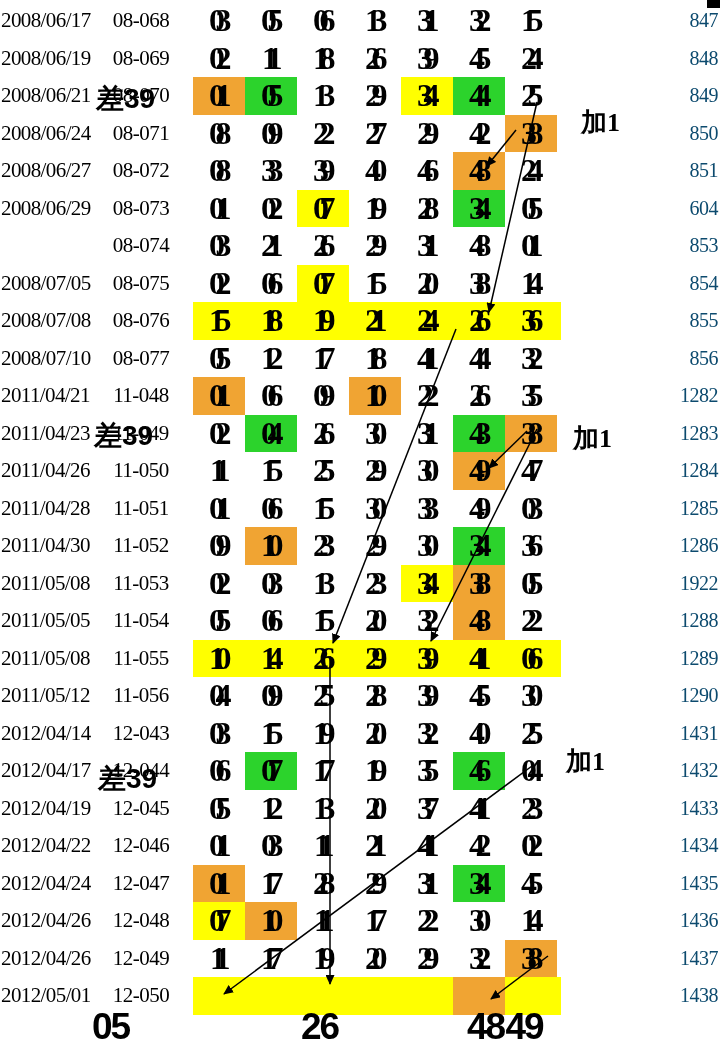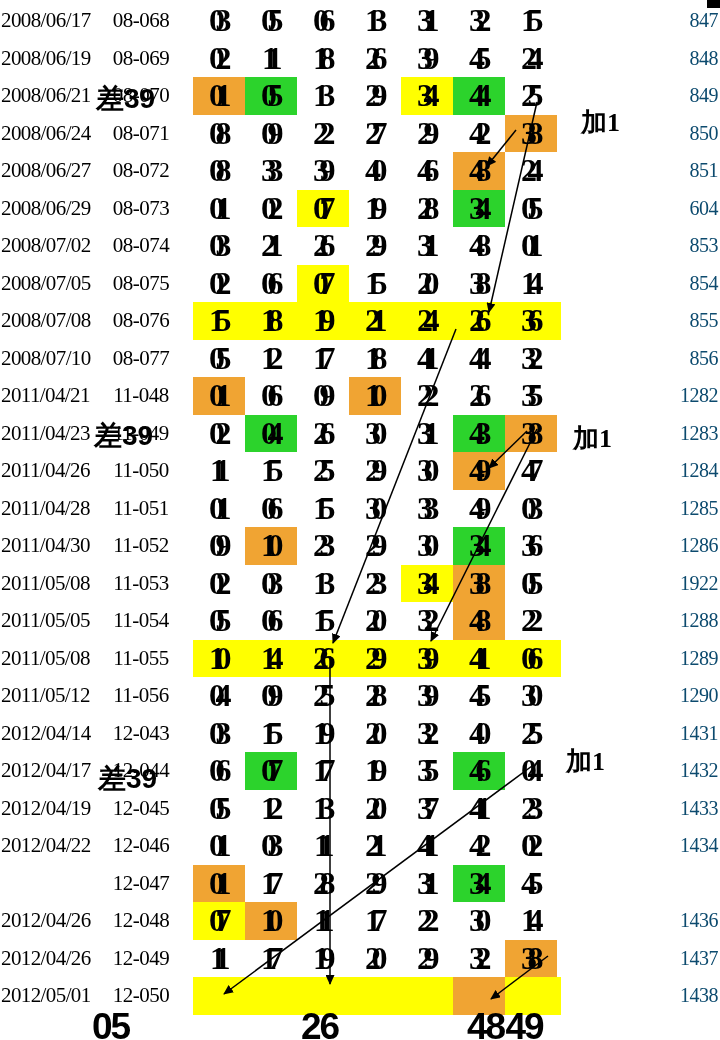--- a/index.html
+++ b/index.html
@@ -94,21 +94,20 @@
         <div class="cell" style="left: 193px;"><span>01</span></div>
         <div class="cell" style="left: 245px;"><span>02</span></div>
         <div class="cell" style="left: 297px; background: rgb(255, 255, 0);"><span>07</span></div>
         <div class="cell" style="left: 349px;"><span>19</span></div>
         <div class="cell" style="left: 401px;"><span>28</span></div>
         <div class="cell" style="left: 453px; background: rgb(44, 211, 44);"><span>34</span></div>
         <div class="cell" style="left: 505px;"><span>05</span></div>
         <div class="seq">604</div>
       </div>
       <div class="trow" style="top: 227px;">
-        <div class="date">2008/07/02</div>
         <div class="issue">08-074</div>
         <div class="cell" style="left: 193px;"><span>03</span></div>
         <div class="cell" style="left: 245px;"><span>21</span></div>
         <div class="cell" style="left: 297px;"><span>26</span></div>
         <div class="cell" style="left: 349px;"><span>29</span></div>
         <div class="cell" style="left: 401px;"><span>31</span></div>
         <div class="cell" style="left: 453px;"><span>48</span></div>
         <div class="cell" style="left: 505px;"><span>01</span></div>
         <div class="seq">853</div>
       </div>
@@ -300,28 +299,30 @@
         <div class="cell" style="left: 193px;"><span>01</span></div>
         <div class="cell" style="left: 245px;"><span>03</span></div>
         <div class="cell" style="left: 297px;"><span>11</span></div>
         <div class="cell" style="left: 349px;"><span>21</span></div>
         <div class="cell" style="left: 401px;"><span>41</span></div>
         <div class="cell" style="left: 453px;"><span>42</span></div>
         <div class="cell" style="left: 505px;"><span>02</span></div>
         <div class="seq">1434</div>
       </div>
       <div class="trow" style="top: 864.5px;">
+        <div class="date">2012/04/24</div>
         <div class="issue">12-047</div>
         <div class="cell" style="left: 193px; background: rgb(240, 164, 51);"><span>01</span></div>
         <div class="cell" style="left: 245px;"><span>17</span></div>
         <div class="cell" style="left: 297px;"><span>28</span></div>
         <div class="cell" style="left: 349px;"><span>29</span></div>
         <div class="cell" style="left: 401px;"><span>31</span></div>
         <div class="cell" style="left: 453px; background: rgb(44, 211, 44);"><span>34</span></div>
         <div class="cell" style="left: 505px;"><span>45</span></div>
+        <div class="seq">1435</div>
       </div>
       <div class="trow" style="top: 902px;">
         <div class="date">2012/04/26</div>
         <div class="issue">12-048</div>
         <div class="cell" style="left: 193px; background: rgb(255, 255, 0);"><span>07</span></div>
         <div class="cell" style="left: 245px; background: rgb(240, 164, 51);"><span>10</span></div>
         <div class="cell" style="left: 297px;"><span>11</span></div>
         <div class="cell" style="left: 349px;"><span>17</span></div>
         <div class="cell" style="left: 401px;"><span>22</span></div>
         <div class="cell" style="left: 453px;"><span>30</span></div>

